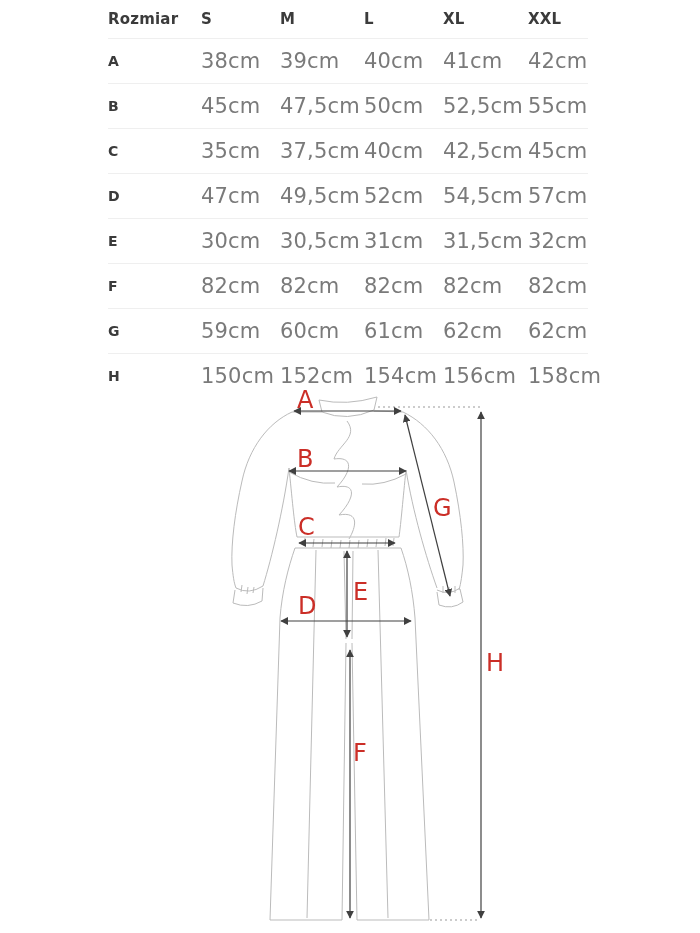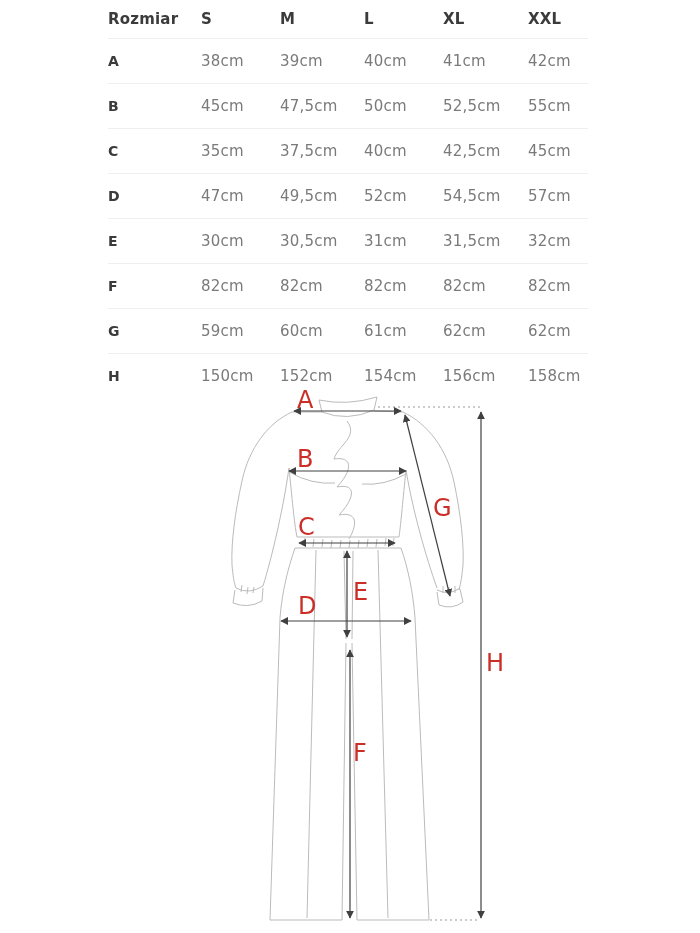--- a/index.html
+++ b/index.html
@@ -3,21 +3,21 @@
 <meta charset="utf-8">
 <style>
   html,body{margin:0;padding:0;background:#ffffff;}
   .page{position:relative;width:700px;height:933px;background:#ffffff;overflow:hidden;
         font-family:"DejaVu Sans",sans-serif;}
   .size-table{position:absolute;left:108px;top:0;width:480px;}
   .trow{display:grid;grid-template-columns:93px 79px 84px 79px 85px 60px;
         align-items:center;height:44px;border-bottom:1px solid #efefef;}
   .trow.thead{height:38px;}
   .trow:last-child{border-bottom:none;}
-  .cell{font-size:15px;color:#7a7a7a;letter-spacing:0.2px;white-space:nowrap;}
+  .cell{font-size:21px;color:#7a7a7a;letter-spacing:0.2px;white-space:nowrap;}
   .thead .cell{font-weight:bold;color:#3b3b3b;font-size:15px;}
   .label-col{font-weight:bold;color:#3b3b3b;font-size:14px;}
   .diagram{position:absolute;left:0;top:385px;width:700px;height:548px;}
   .diagram svg{display:block;}
   .diagram text{font-family:"DejaVu Sans",sans-serif;font-size:24px;fill:#cb2e27;}
 </style>
 </head>
 <body>
 
 <div class="page">

